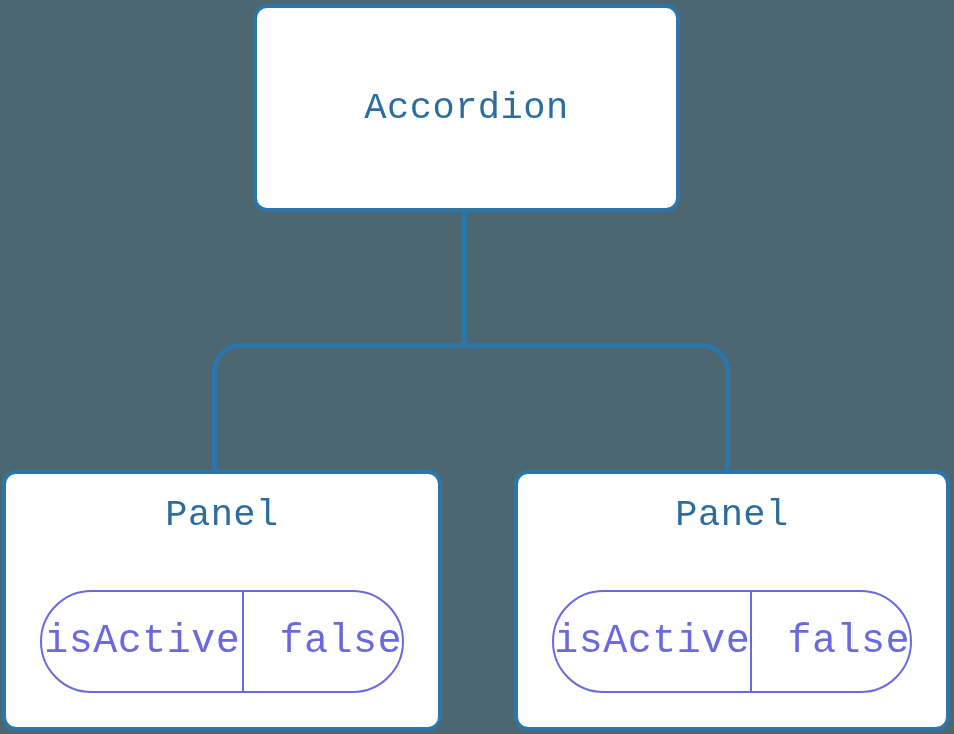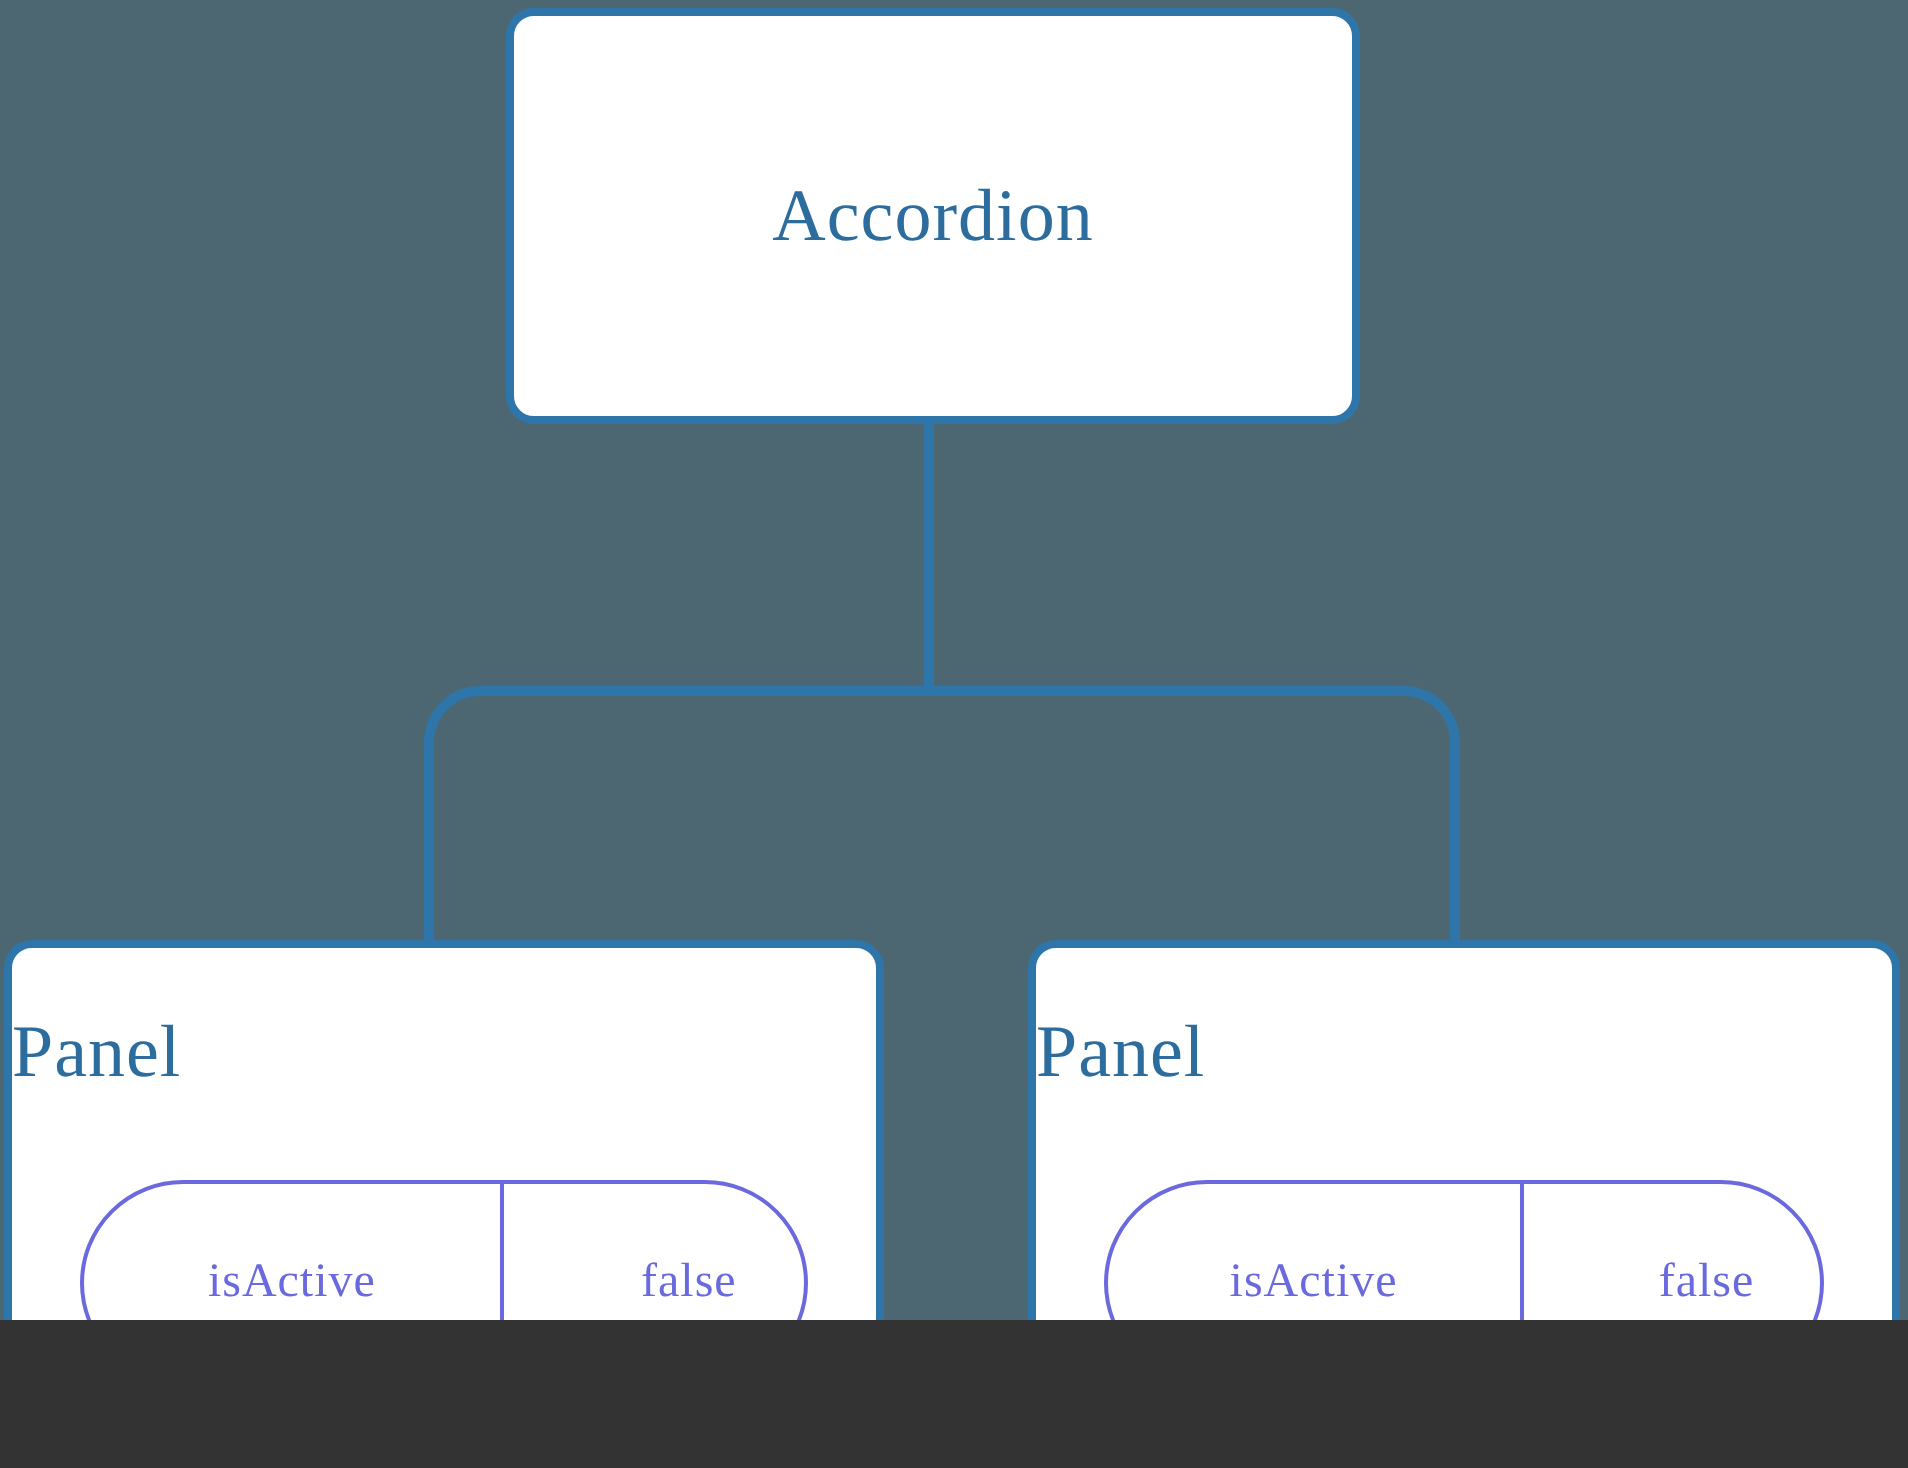--- a/index.html
+++ b/index.html
@@ -3,24 +3,24 @@
 <meta charset="utf-8">
 <style>
   html, body {
     margin: 0;
     padding: 0;
     background: #333;
   }
   .stage {
     position: relative;
     width: 954px;
-    height: 660px;
+    height: 734px;
     overflow: hidden;
     background: var(--bg, #4d6772);
-    font-family: Liberation Serif, serif;
+    font-family: Liberation Mono, monospace;
   }
   .node {
     position: absolute;
     box-sizing: border-box;
     background: #fff;
     border: 4px solid var(--stroke, #2e76a9);
     border-radius: 14px;
   }
   .node-root {
     left: 253px;
@@ -64,22 +64,22 @@
   }
   .node-panel-left {
     left: 2px;
     width: 440px;
   }
   .node-panel-right {
     left: 514px;
     width: 436px;
   }
   .panel-title {
-    margin-top: 32px;
-    text-align: left;
+    margin-top: 20px;
+    text-align: center;
     font-size: 37px;
     font-weight: 500;
     line-height: 1.15;
     color: var(--title, #2d6d9e);
     letter-spacing: 0.5px;
   }
   .pill {
     position: absolute;
     box-sizing: border-box;
     left: 34px;
@@ -88,21 +88,21 @@
     height: 103px;
     border: 2.5px solid var(--accent, #6a6ade);
     border-radius: 52px;
     display: flex;
     overflow: hidden;
   }
   .pill-cell {
     display: flex;
     align-items: center;
     justify-content: center;
-    font-size: 24px;
+    font-size: 40px;
     color: var(--accent, #6a6ade);
     letter-spacing: 0.5px;
   }
   .pill-cell-name {
     width: 58.3%;
     border-right: 2.5px solid var(--accent, #6a6ade);
     box-sizing: border-box;
   }
   .pill-cell-value {
     flex: 1;

